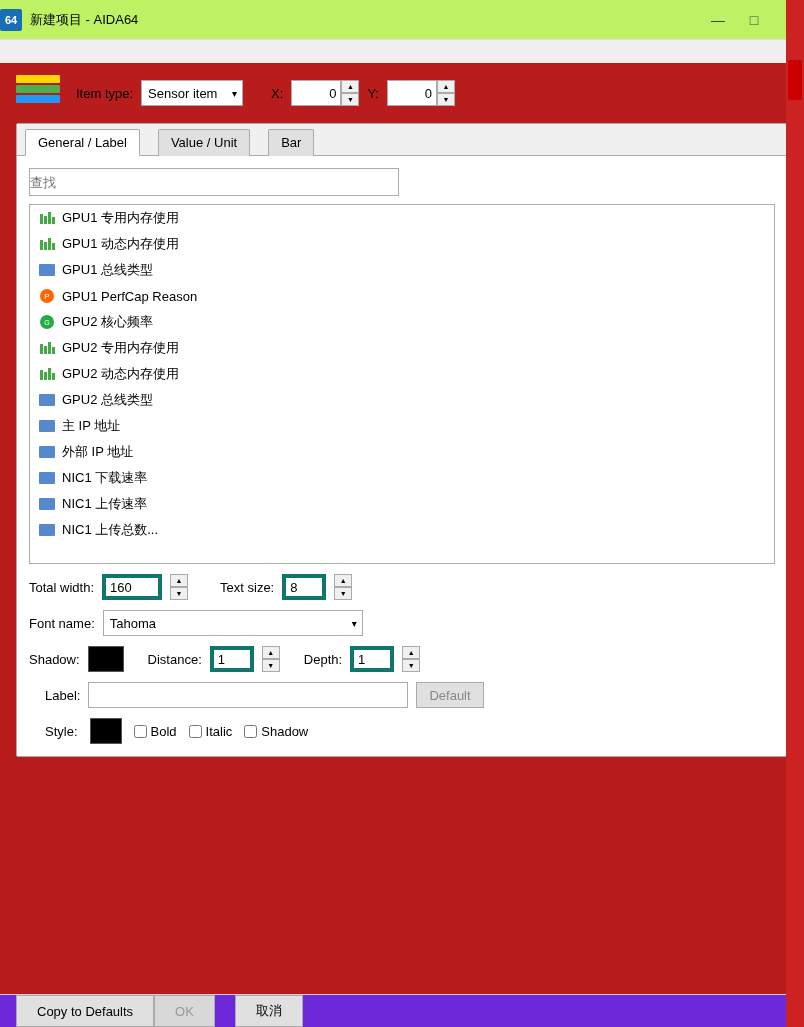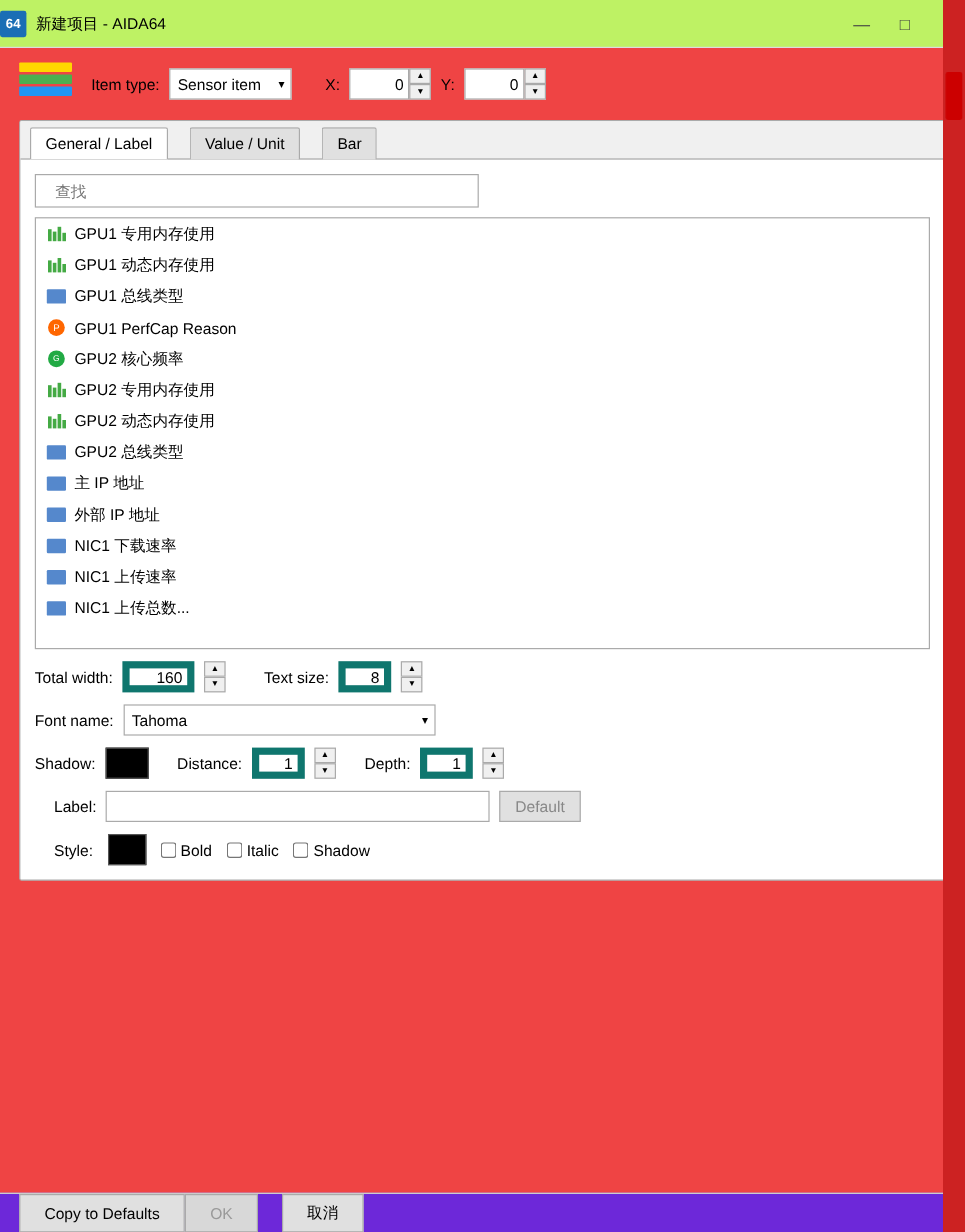--- a/index.html
+++ b/index.html
@@ -55,22 +55,23 @@
       display: flex;
       align-items: center;
       justify-content: center;
       font-size: 14px;
       color: #444;
     }
 
     
     .main-content {
       flex: 1;
-      background: #ef4444;
+      background: #b91c1c;
       padding: 12px 16px;
+      margin-top: 23px;
     }
 
     
     .item-type-row {
       display: flex;
       align-items: center;
       gap: 8px;
       margin-bottom: 12px;
     }
     .aida-logo {
@@ -180,21 +181,21 @@
     .tab-content {
       padding: 12px;
     }
 
     
     .search-box {
       width: 100%;
       max-width: 370px;
       height: 28px;
       border: 1px solid #aaa;
-      padding: 0 16px;
+      padding: 0 0;
       font-size: 13px;
       margin-bottom: 8px;
       display: block;
     }
 
     
     .sensor-list {
       border: 1px solid #aaa;
       height: 360px;
       overflow-y: scroll;
@@ -277,24 +278,23 @@
     
     .form-row {
       display: flex;
       align-items: center;
       gap: 8px;
       margin-top: 10px;
       flex-wrap: wrap;
     }
     .form-input {
       height: 26px;
-      border: 6px solid #0f766e;
+      border: 4px solid #0f766e;
       padding: 0 4px;
       font-size: 13px;
-      text-align: right;
     }
     .color-swatch {
       width: 36px;
       height: 26px;
       background: #000;
       border: 1px solid #555;
       cursor: pointer;
       flex-shrink: 0;
     }
     .checkbox-row {

